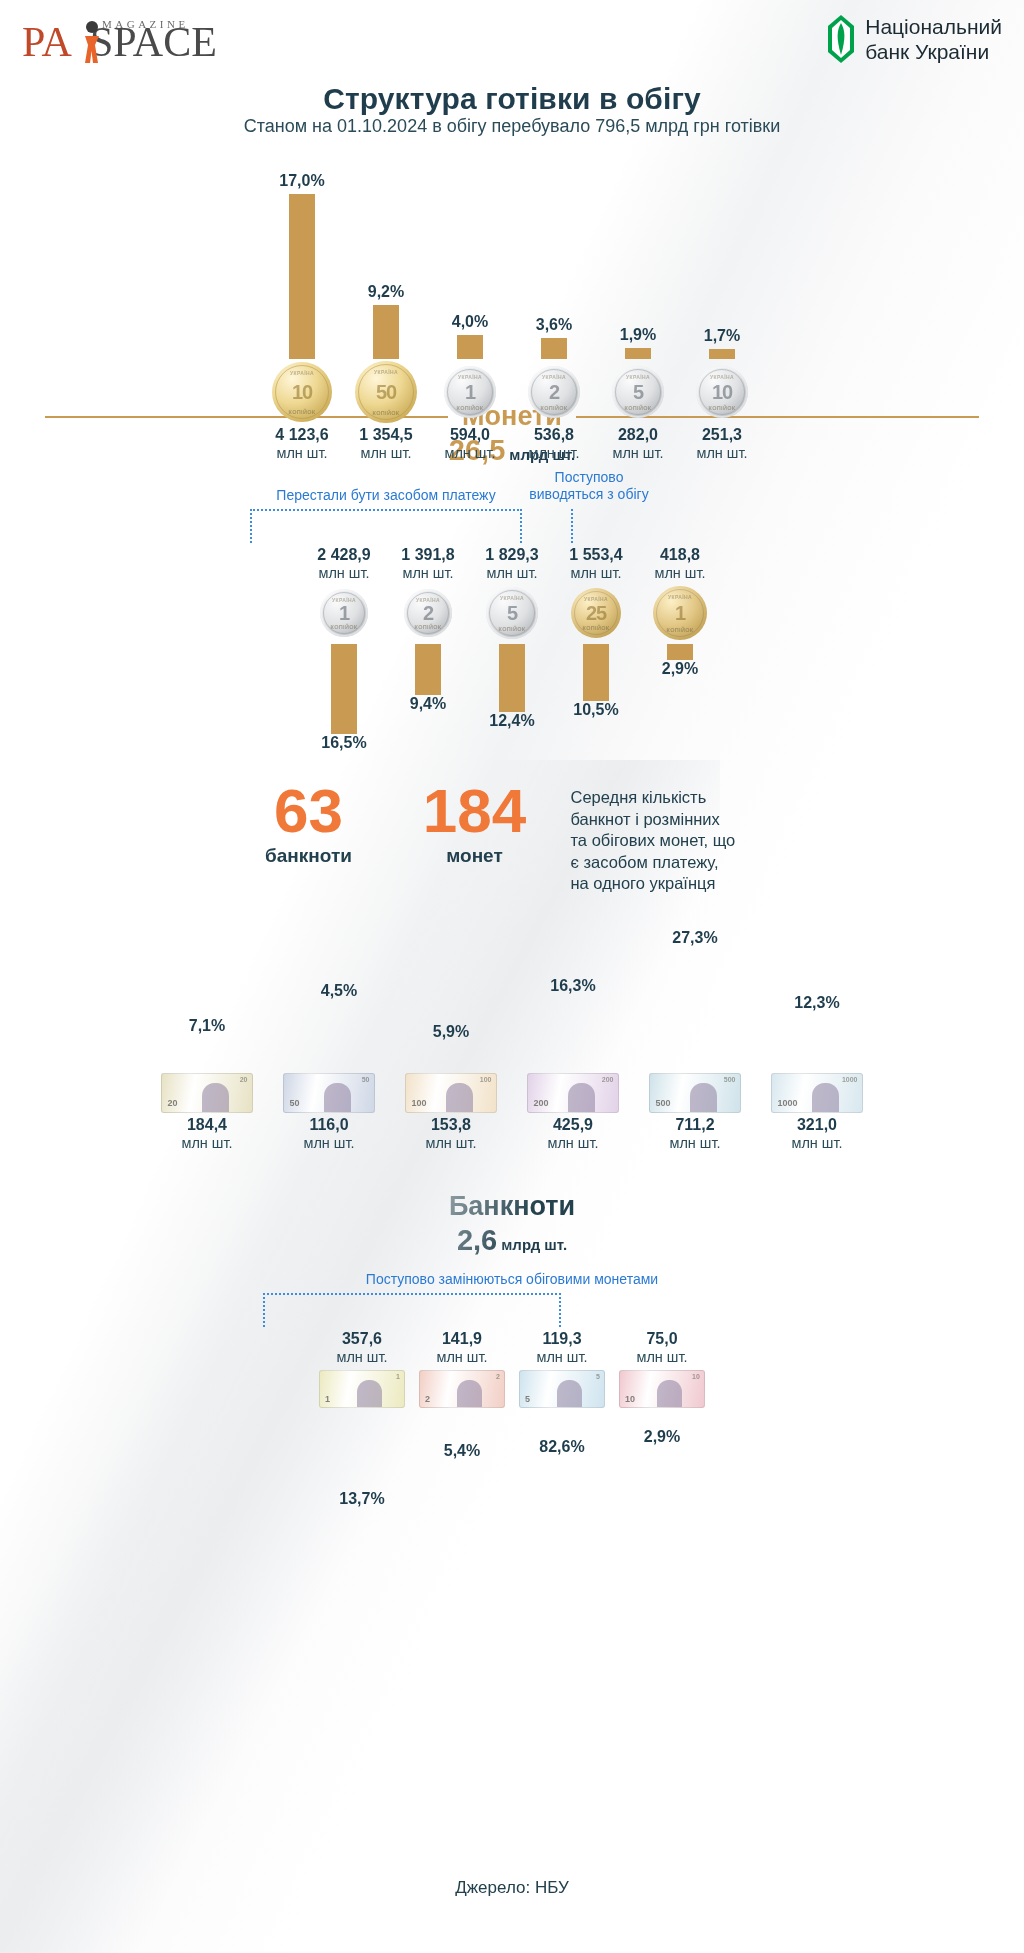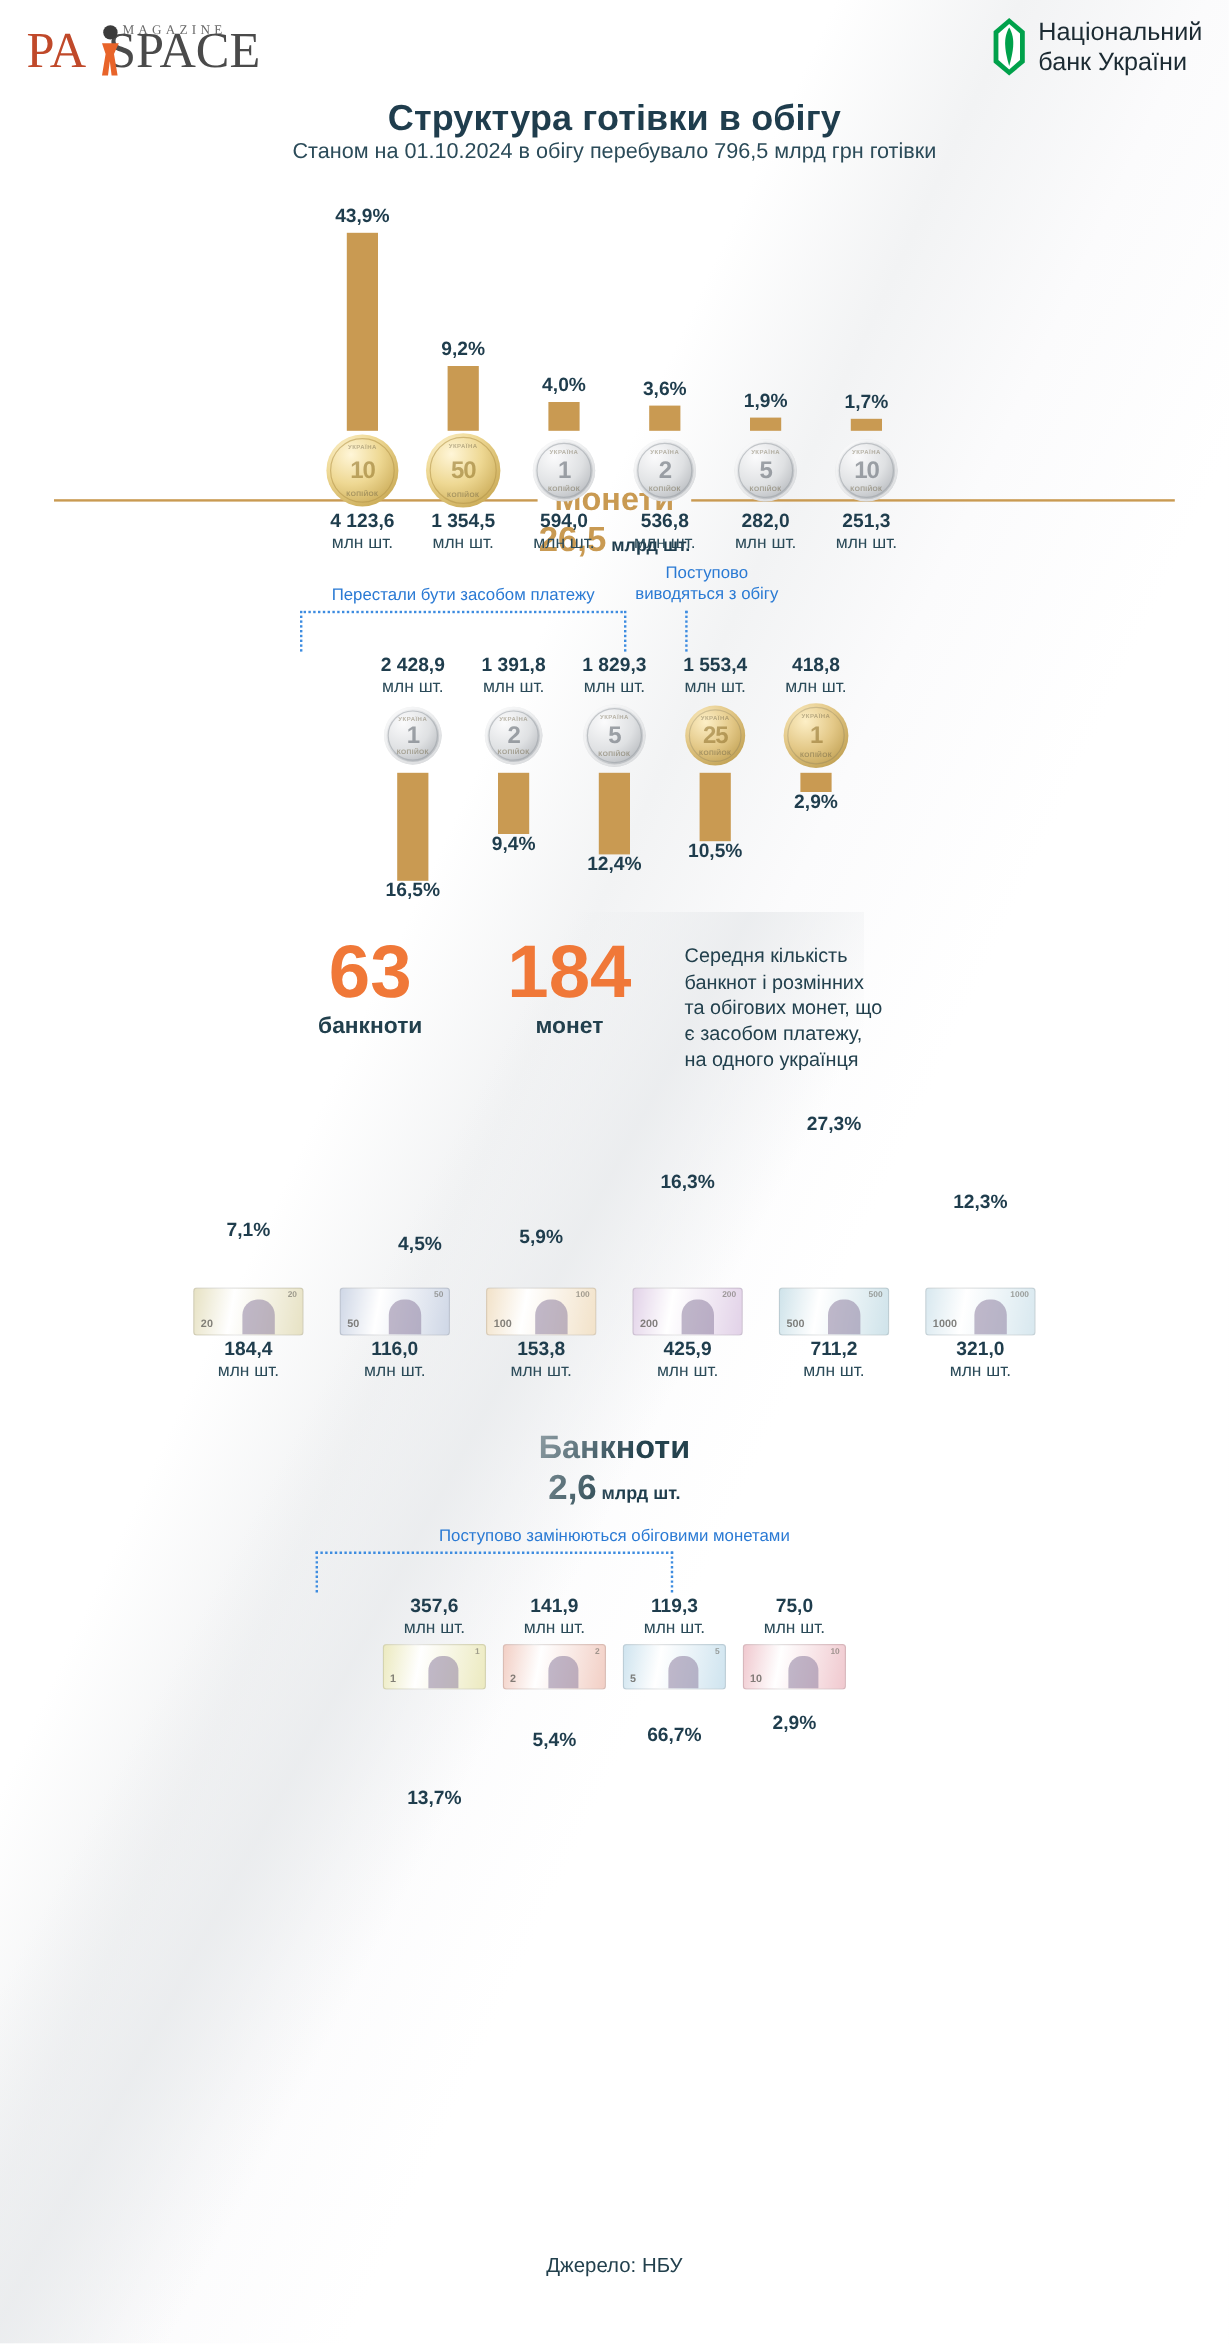--- a/index.html
+++ b/index.html
@@ -262,21 +262,21 @@
     </div>
   </div>
 
   <h1 class="title">Структура готівки в обігу</h1>
   <div class="subtitle">Станом на 01.10.2024 в обігу перебувало 796,5 млрд грн готівки</div>
 
   <div id="chart1" style="position:relative;margin-top:22px;height:230px;">
       <div class="chart-row" style="align-items: flex-end;">
         <div class="col" style="width: 84px;">
           <div style="display: flex; flex-direction: column; align-items: center; justify-content: flex-end; height: 200px;">
-            <div class="pct">43,9%</div>
+            <div class="pct">17,0%</div>
             <div class="bar" style="height: 165px; background: rgb(201, 154, 82); margin-top: 4px;"></div>
           </div>
           <div style="height: 66px; display: flex; align-items: center; justify-content: center;">
             <div class="coin gold" style="width: 60px; height: 60px;">
               <div class="face"></div>
               <div class="coin-top">УКРАЇНА</div>
               <span class="dn">10</span>
               <div class="coin-sub">КОПІЙОК</div>
             </div>
           </div>
@@ -482,21 +482,21 @@
             <div class="note" style="width: 92px; height: 40px; background: linear-gradient(100deg, rgb(231, 226, 196) 0%, rgb(255, 255, 255) 35%, rgb(231, 226, 196) 100%);">
               <div class="portrait" style="background:#8e7fa0"></div>
               <div class="dn" style="color:#5c5a55">20</div>
               <div class="dn2" style="color:#6a6860">20</div>
             </div>
           </div>
           <div class="val">184,4</div>
           <div class="unit">млн шт.</div>
         </div>
         <div class="col" style="width: 122px;">
-          <div style="display: flex; flex-direction: column; align-items: center; justify-content: flex-end; height: 160px; margin-left: 42px;">
+          <div style="display: flex; flex-direction: row; align-items: center; height: 160px; margin-left: 42px;">
             <div class="pct">4,5%</div>
             <div style="width: 22px; margin-top: 4px; height: 19.7802px;"></div>
           </div>
           <div style="height: 44px; display: flex; align-items: center; justify-content: center;">
             <div class="note" style="width: 92px; height: 40px; background: linear-gradient(100deg, rgb(207, 215, 230) 0%, rgb(255, 255, 255) 35%, rgb(207, 215, 230) 100%);">
               <div class="portrait" style="background:#8e7fa0"></div>
               <div class="dn" style="color:#5c5a55">50</div>
               <div class="dn2" style="color:#6a6860">50</div>
             </div>
           </div>
@@ -609,21 +609,21 @@
           <div class="val">119,3</div>
           <div class="unit">млн шт.</div>
           <div style="height: 46px; display: flex; align-items: center; justify-content: center;">
             <div class="note" style="width: 86px; height: 38px; background: linear-gradient(100deg, rgb(207, 228, 239) 0%, rgb(255, 255, 255) 35%, rgb(207, 228, 239) 100%);">
               <div class="portrait" style="background:#8e7fa0"></div>
               <div class="dn" style="color:#5c5a55">5</div>
               <div class="dn2" style="color:#6a6860">5</div>
             </div>
           </div>
           <div style="width: 22px; height: 26.1898px;"></div>
-          <div class="pct">66,7%</div>
+          <div class="pct">82,6%</div>
         </div>
         <div class="col" style="width: 100px;">
           <div class="val">75,0</div>
           <div class="unit">млн шт.</div>
           <div style="height: 46px; display: flex; align-items: center; justify-content: center;">
             <div class="note" style="width: 86px; height: 38px; background: linear-gradient(100deg, rgb(240, 201, 207) 0%, rgb(255, 255, 255) 35%, rgb(240, 201, 207) 100%);">
               <div class="portrait" style="background:#8e7fa0"></div>
               <div class="dn" style="color:#5c5a55">10</div>
               <div class="dn2" style="color:#6a6860">10</div>
             </div>

